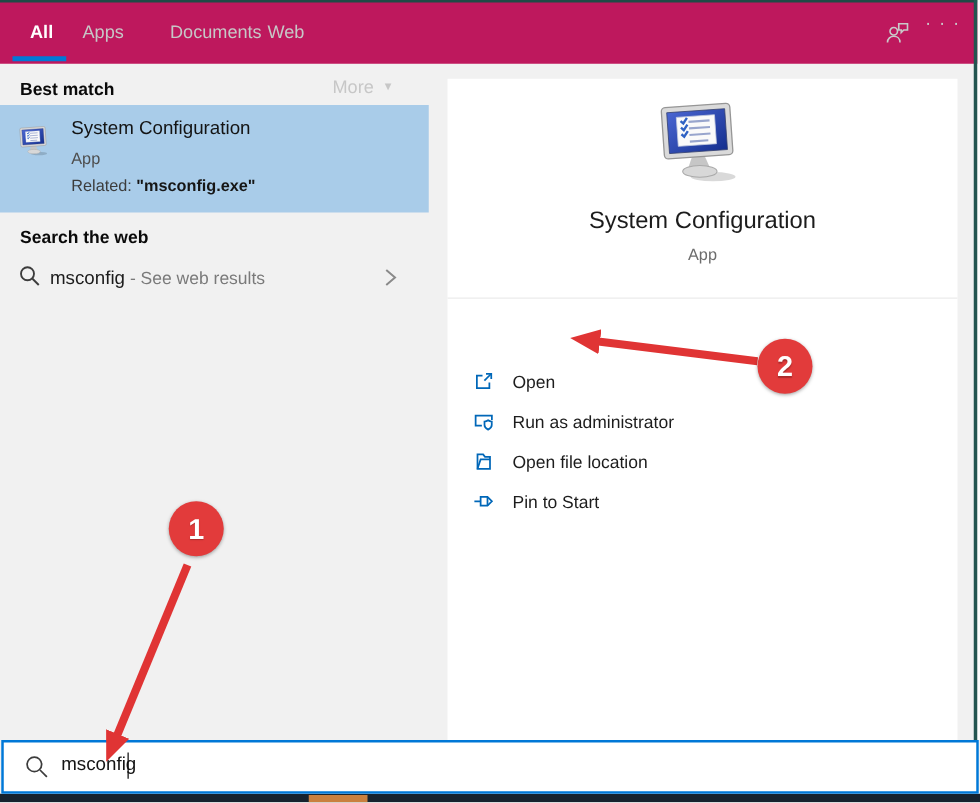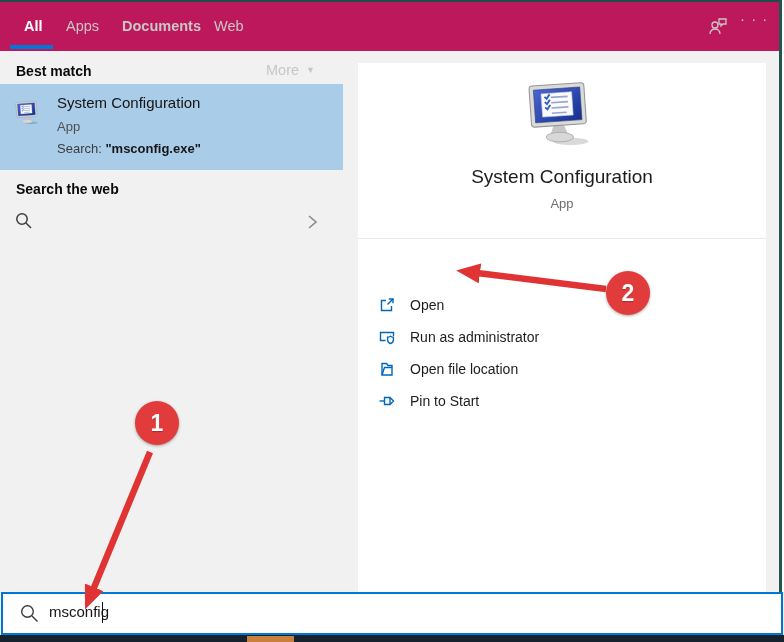--- a/index.html
+++ b/index.html
@@ -62,21 +62,21 @@
   .badge2 { left:606px; top:271px; }
 </style>
 </head>
 <body>
 
 <div class="screen">
 
   <div class="topbar">
     <span class="tab active" style="left:24px;">All</span>
     <span class="tab" style="left:66px;">Apps</span>
-    <span class="tab" style="left:122px;font-weight:bold;">Documents</span>
+    <span class="tab" style="left:136px;">Documents</span>
     <span class="tab" style="left:214px;">Web</span>
     <span class="tab" style="left:266px;margin-top:44px;"><span>More</span><span class="more-caret">▼</span></span>
     <div class="tab-underline"></div>
 
     <span class="topbar-icon" style="left:706px;">
       <svg width="24" height="24" viewBox="0 0 24 24" fill="none" stroke="#c9c9c9" stroke-width="1.3">
         <circle cx="9" cy="10" r="3"></circle>
         <path d="M4 19 c0-3.2 2.4-5 5-5 s5 1.8 5 5"></path>
         <path d="M13 4 h7 v5 h-3 l-2 2 v-2 h-2 z"></path>
       </svg>
@@ -111,31 +111,32 @@
         <g stroke="#2f62c4" stroke-width="1.8" fill="none">
           <path d="M20 14 l2 2 l3-4"></path>
             <path d="M20 19 l2 2 l3-4"></path>
             <path d="M20 24 l2 2 l3-4"></path>
         </g>
       </g>
     </svg>
   </span>
   <div class="bm-title">System Configuration</div>
   <div class="bm-sub">App</div>
-  <div class="bm-related"><span>Search: </span><b>"msconfig.exe"</b></div>
+  <div class="bm-related"><span>Related: </span><b>"msconfig.exe"</b></div>
 
   <div class="section-header" style="top:181px;">Search the web</div>
 
   <div class="web-row"></div>
   <span class="web-mag">
     <svg width="19" height="19" viewBox="0 0 19 19" fill="none" stroke="#3c3c3c" stroke-width="1.5">
       <circle cx="8" cy="8" r="5.2"></circle>
         <line x1="12" y1="12" x2="17" y2="17"></line>
     </svg>
   </span>
+  <div class="web-text"><span>msconfig</span><span class="web-suffix"> - See web results</span></div>
   <span class="web-chevron">
     <svg width="12" height="16" viewBox="0 0 12 16" fill="none" stroke="#8a8a8a" stroke-width="1.6">
       <polyline points="3,2 10,8 3,14"></polyline>
     </svg>
   </span>
 
   <div class="card">
     <span class="card-icon">
       <svg width="76" height="70" viewBox="0 0 72 66">
         <defs>

